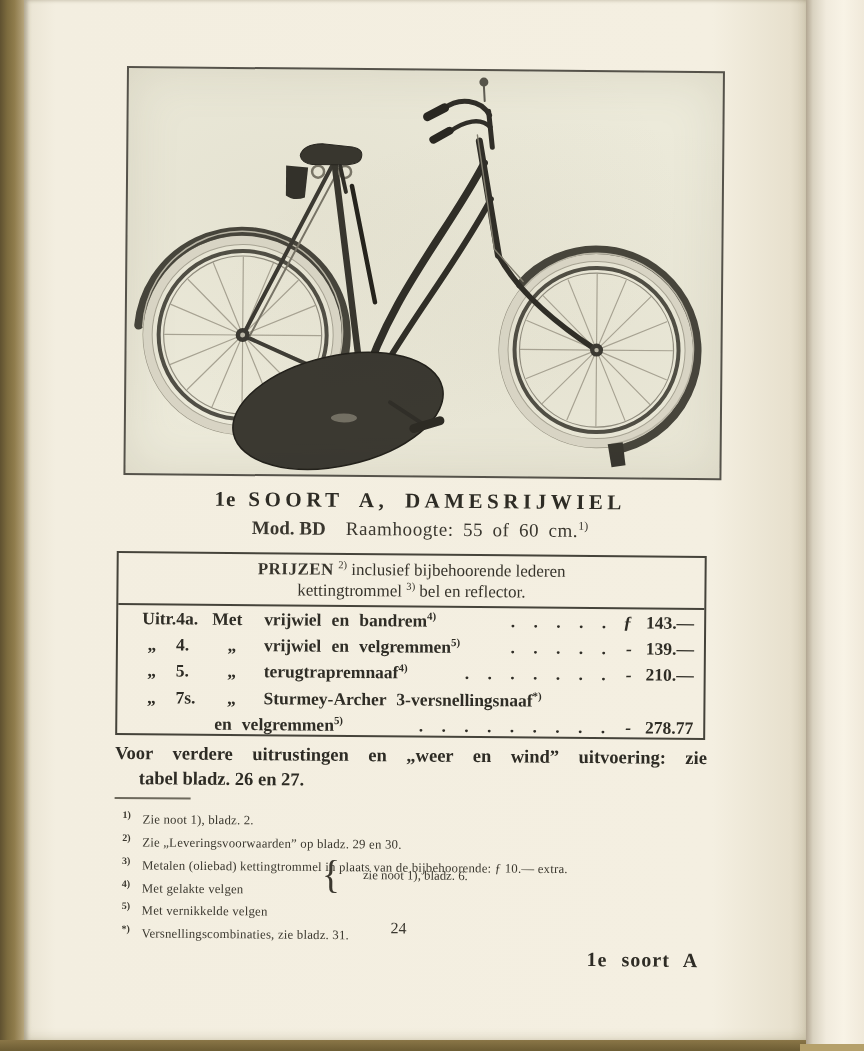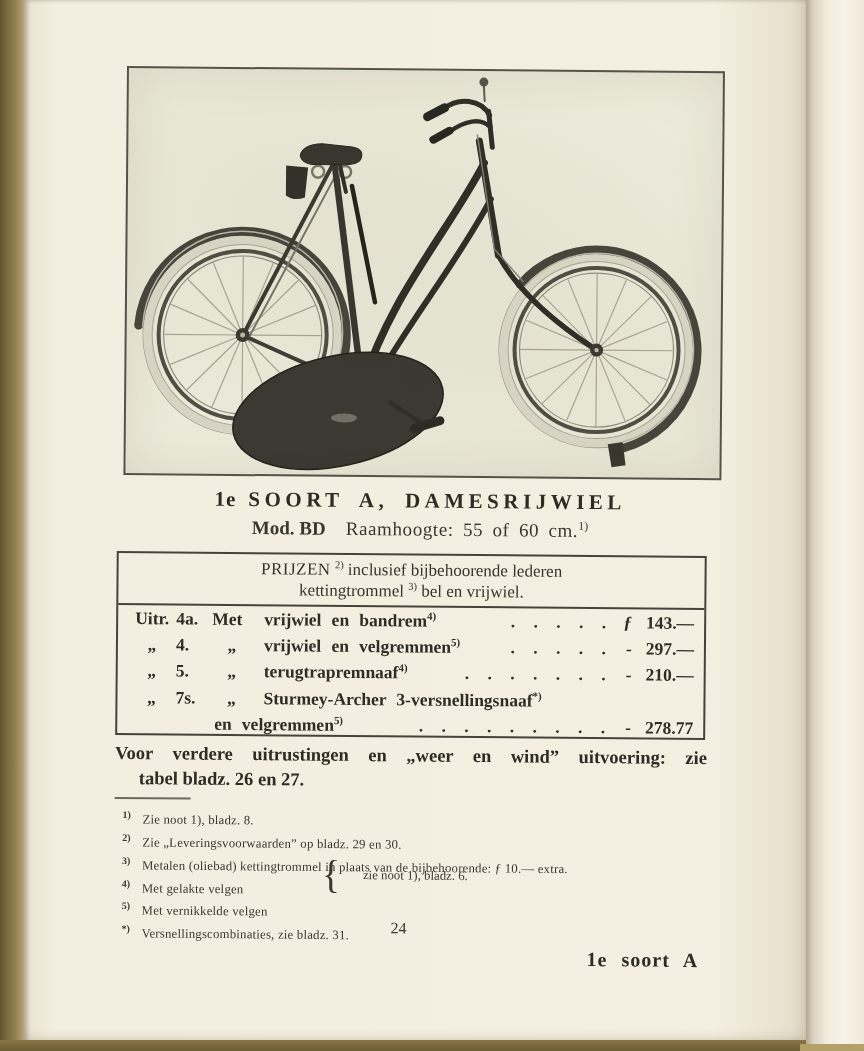--- a/index.html
+++ b/index.html
@@ -43,25 +43,25 @@
     font-size:19px;color:#3a372f;white-space:nowrap;}
   .subtitle .s-bold{font-weight:bold;margin-right:20px;}
   .subtitle .s-rest{word-spacing:4px;letter-spacing:.6px;}
 
   .sup{font-size:62%;vertical-align:super;line-height:0;}
 
   .price-box{position:absolute;left:121px;top:551px;width:590px;height:184px;
     border:2px solid #45433a;box-sizing:border-box;}
   .pb-header{padding-top:4px;height:46px;text-align:center;font-size:17px;line-height:21px;
     border-bottom:2px solid #45433a;color:#37342c;}
-  .pb-header .h-bold{font-weight:normal;letter-spacing:.5px;}
+  .pb-header .h-bold{font-weight:bold;letter-spacing:.5px;}
   .pb-rows{padding:3px 10px 0 10px;}
   .prow{display:flex;align-items:baseline;height:26.2px;font-size:17.5px;font-weight:bold;
     color:#2f2d26;white-space:nowrap;}
-  .rc1{width:48px;text-align:center;flex:none;}
+  .rc1{width:48px;text-align:right;flex:none;}
   .rc1.ditto,.rc3.ditto{text-align:center;}
   .rc2{width:36px;text-align:left;flex:none;}
   .rc3{width:40px;text-align:left;flex:none;}
   .rdesc{margin-left:12px;flex:none;word-spacing:.33em;}
   .rdots{flex:1;text-align:right;padding-right:10px;word-spacing:14px;overflow:hidden;}
   .rcur{width:16px;text-align:right;font-style:italic;flex:none;}
   .rprice{width:62px;text-align:right;flex:none;font-family:Liberation Serif, serif;}
   .prow-cont .rdesc{margin-left:87px;}
 
   .afternote{position:absolute;left:121px;top:741px;width:592px;
@@ -200,40 +200,40 @@
     <span class="t-prefix">1e</span><span class="t-main">SOORT A, DAMESRIJWIEL</span>
   </div>
 
   <div class="subtitle">
     <span class="s-bold">Mod. BD</span><span class="s-rest">Raamhoogte: 55 of 60 cm.</span><sup class="sup">1)</sup>
   </div>
 
   <div class="price-box">
     <div class="pb-header">
       <span class="h-bold">PRIJZEN</span>&nbsp;<sup class="sup">2)</sup><span> inclusief bijbehoorende lederen</span><br>
-      <span>kettingtrommel</span>&nbsp;<sup class="sup">3)</sup><span> bel en vrijwiel.</span>
+      <span>kettingtrommel</span>&nbsp;<sup class="sup">3)</sup><span> bel en reflector.</span>
     </div>
     <div class="pb-rows">
       <div class="prow">
         <span class="rc1">Uitr.</span>
         <span class="rc2">4a.</span>
         <span class="rc3">Met</span>
         <span class="rdesc"><span>vrijwiel en bandrem</span><sup class="sup">4)</sup></span>
         <span class="rdots">. . . . .</span>
         <span class="rcur">ƒ</span>
         <span class="rprice">143.—</span>
       </div>
       <div class="prow">
         <span class="rc1 ditto">„</span>
         <span class="rc2">4.</span>
         <span class="rc3 ditto">„</span>
         <span class="rdesc"><span>vrijwiel en velgremmen</span><sup class="sup">5)</sup></span>
         <span class="rdots">. . . . .</span>
         <span class="rcur">-</span>
-        <span class="rprice">297.—</span>
+        <span class="rprice">139.—</span>
       </div>
       <div class="prow">
         <span class="rc1 ditto">„</span>
         <span class="rc2">5.</span>
         <span class="rc3 ditto">„</span>
         <span class="rdesc"><span>terugtrapremnaaf</span><sup class="sup">4)</sup></span>
         <span class="rdots">. . . . . . .</span>
         <span class="rcur">-</span>
         <span class="rprice">210.—</span>
       </div>
@@ -253,21 +253,21 @@
   </div>
 
   <div class="afternote">
     <span class="an-line1">Voor verdere uitrustingen en „weer en wind” uitvoering: zie</span>
     <span class="an-line2">tabel bladz. 26 en 27.</span>
   </div>
 
   <div class="fn-rule"></div>
 
   <div class="footnotes">
-    <div class="fnrow"><span class="fnm">1)</span><span class="fnt">Zie noot 1), bladz. 8.</span></div>
+    <div class="fnrow"><span class="fnm">1)</span><span class="fnt">Zie noot 1), bladz. 2.</span></div>
     <div class="fnrow"><span class="fnm">2)</span><span class="fnt">Zie „Leveringsvoorwaarden” op bladz. 29 en 30.</span></div>
     <div class="fnrow"><span class="fnm">3)</span><span class="fnt">Metalen (oliebad) kettingtrommel in plaats van de bijbehoorende: ƒ 10.— extra.</span></div>
     <div class="fnrow"><span class="fnm">4)</span><span class="fnt">Met gelakte velgen</span></div>
     <div class="fnrow"><span class="fnm">5)</span><span class="fnt">Met vernikkelde velgen</span></div>
     <div class="fnrow"><span class="fnm">*)</span><span class="fnt">Versnellingscombinaties, zie bladz. 31.</span></div>
     <span class="fn-brace">{</span>
     <span class="fn-brace-note">zie noot 1), bladz. 6.</span>
   </div>
 
   <div class="pagenum">24</div>

